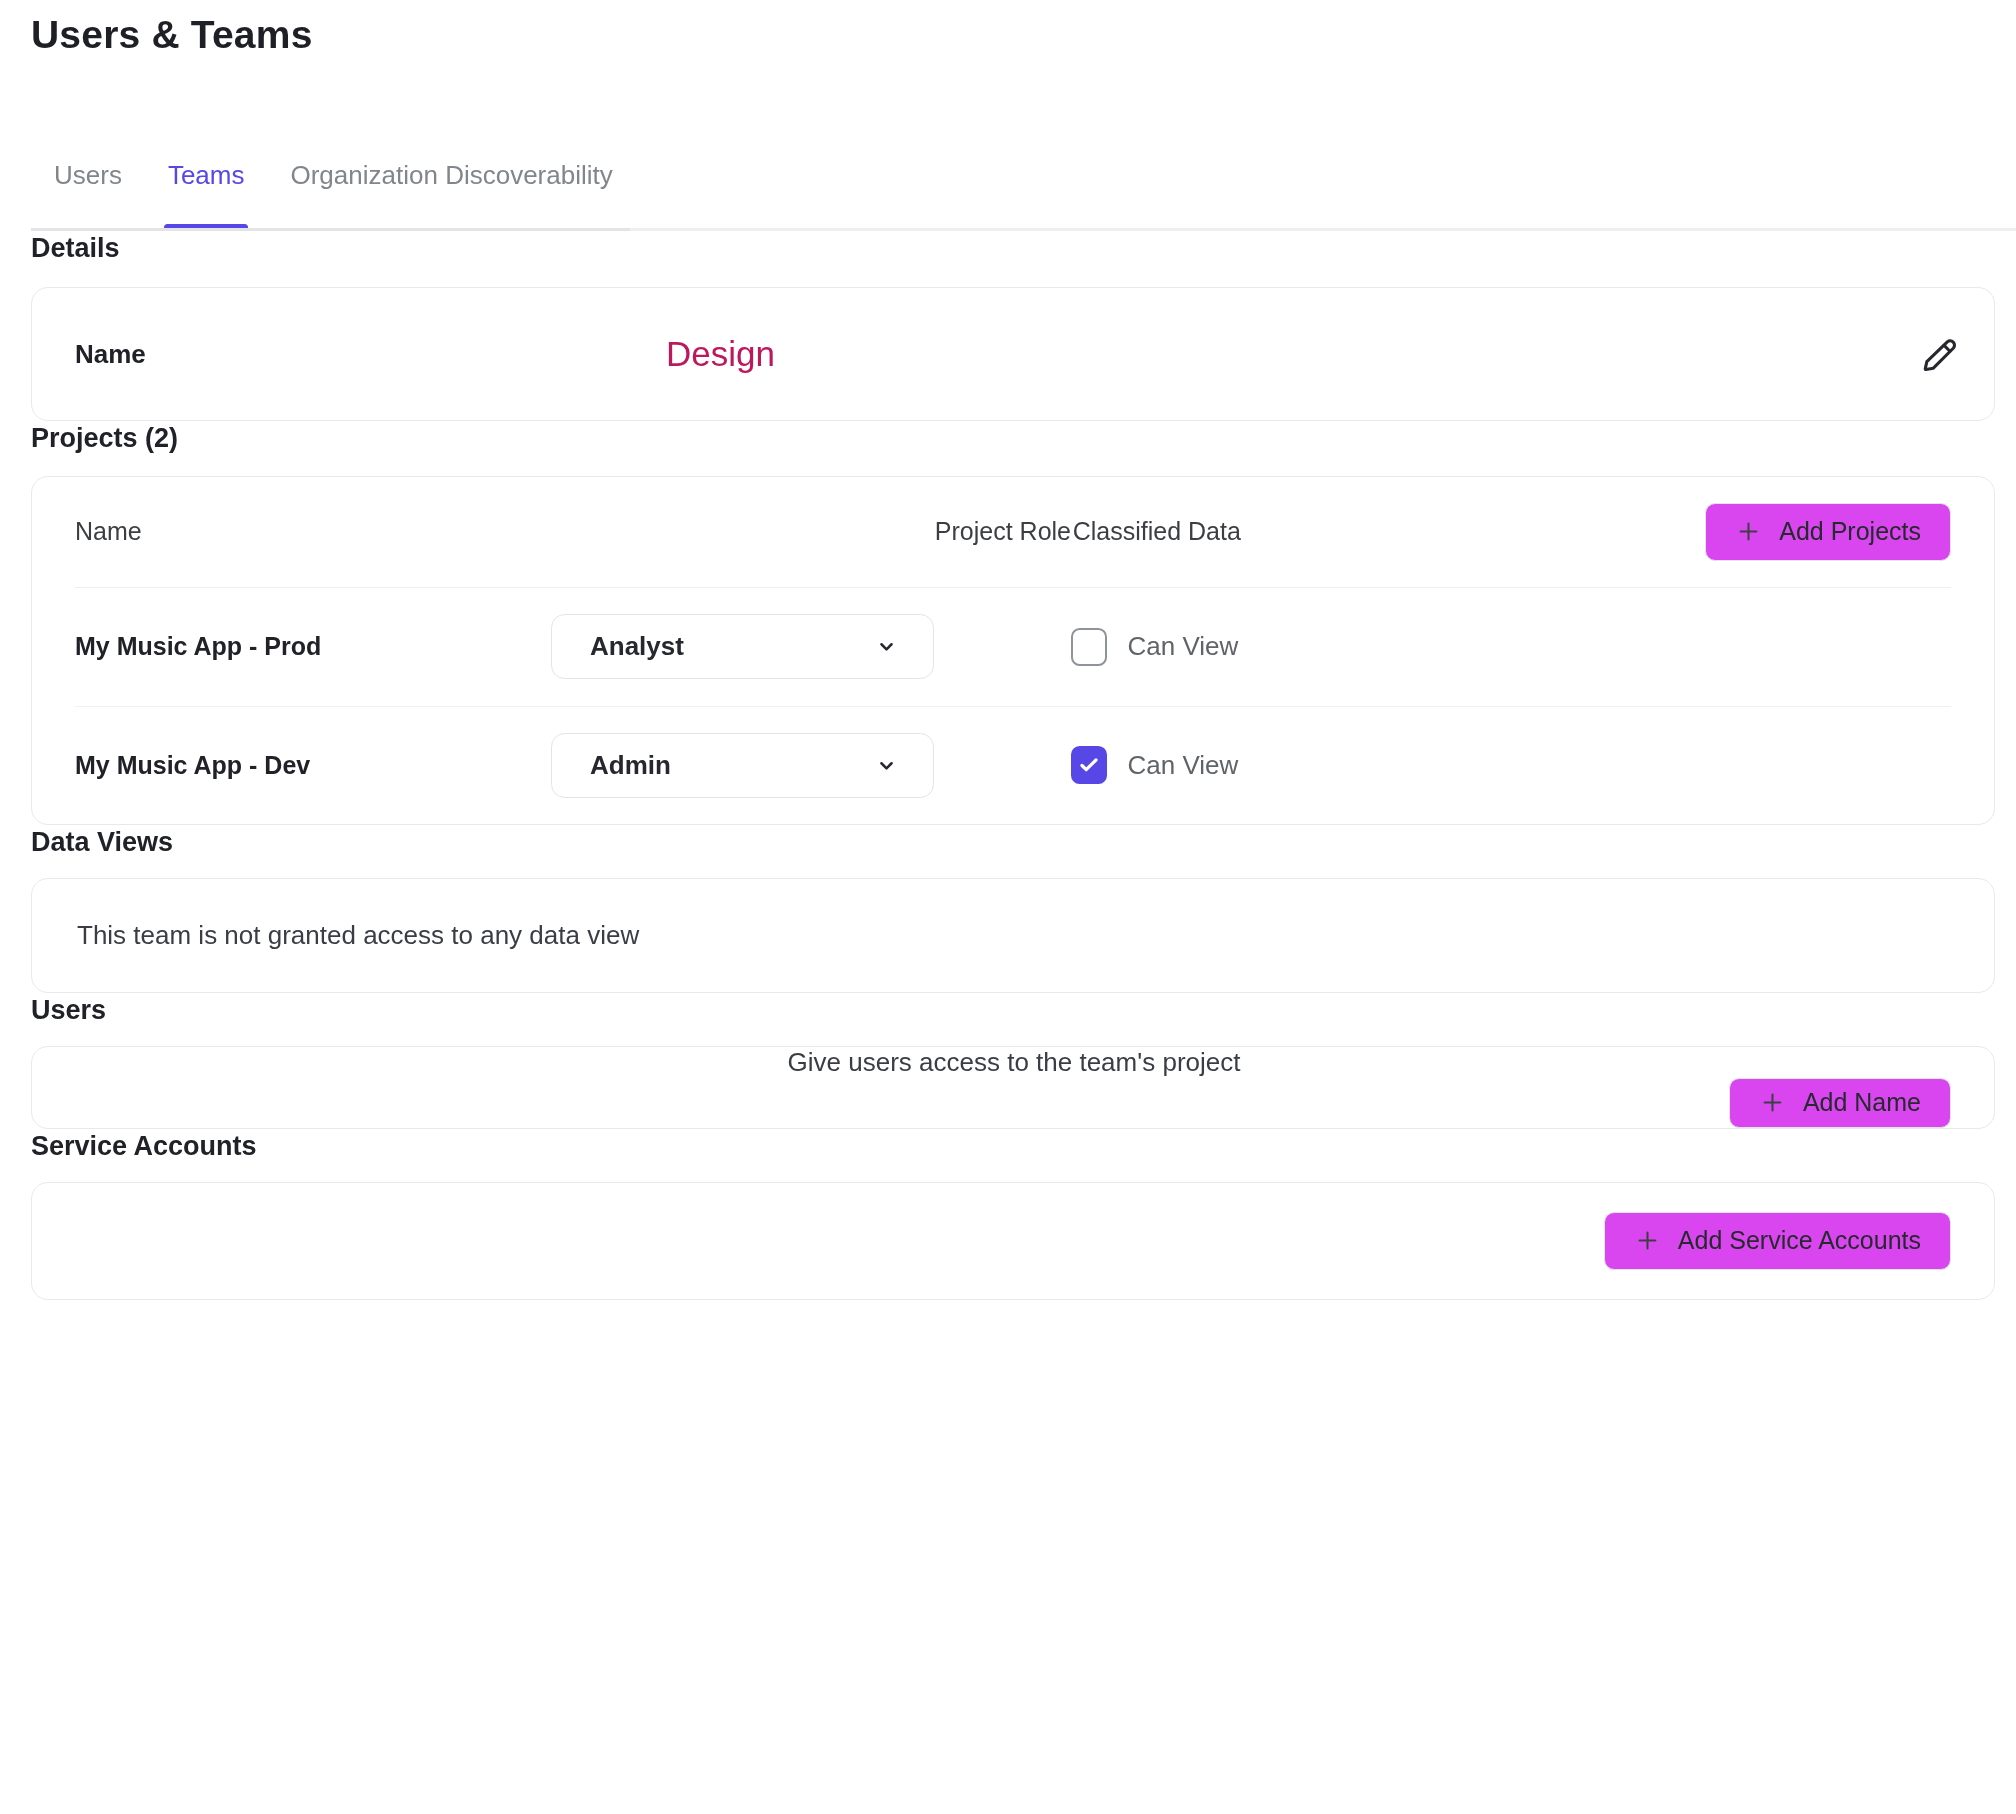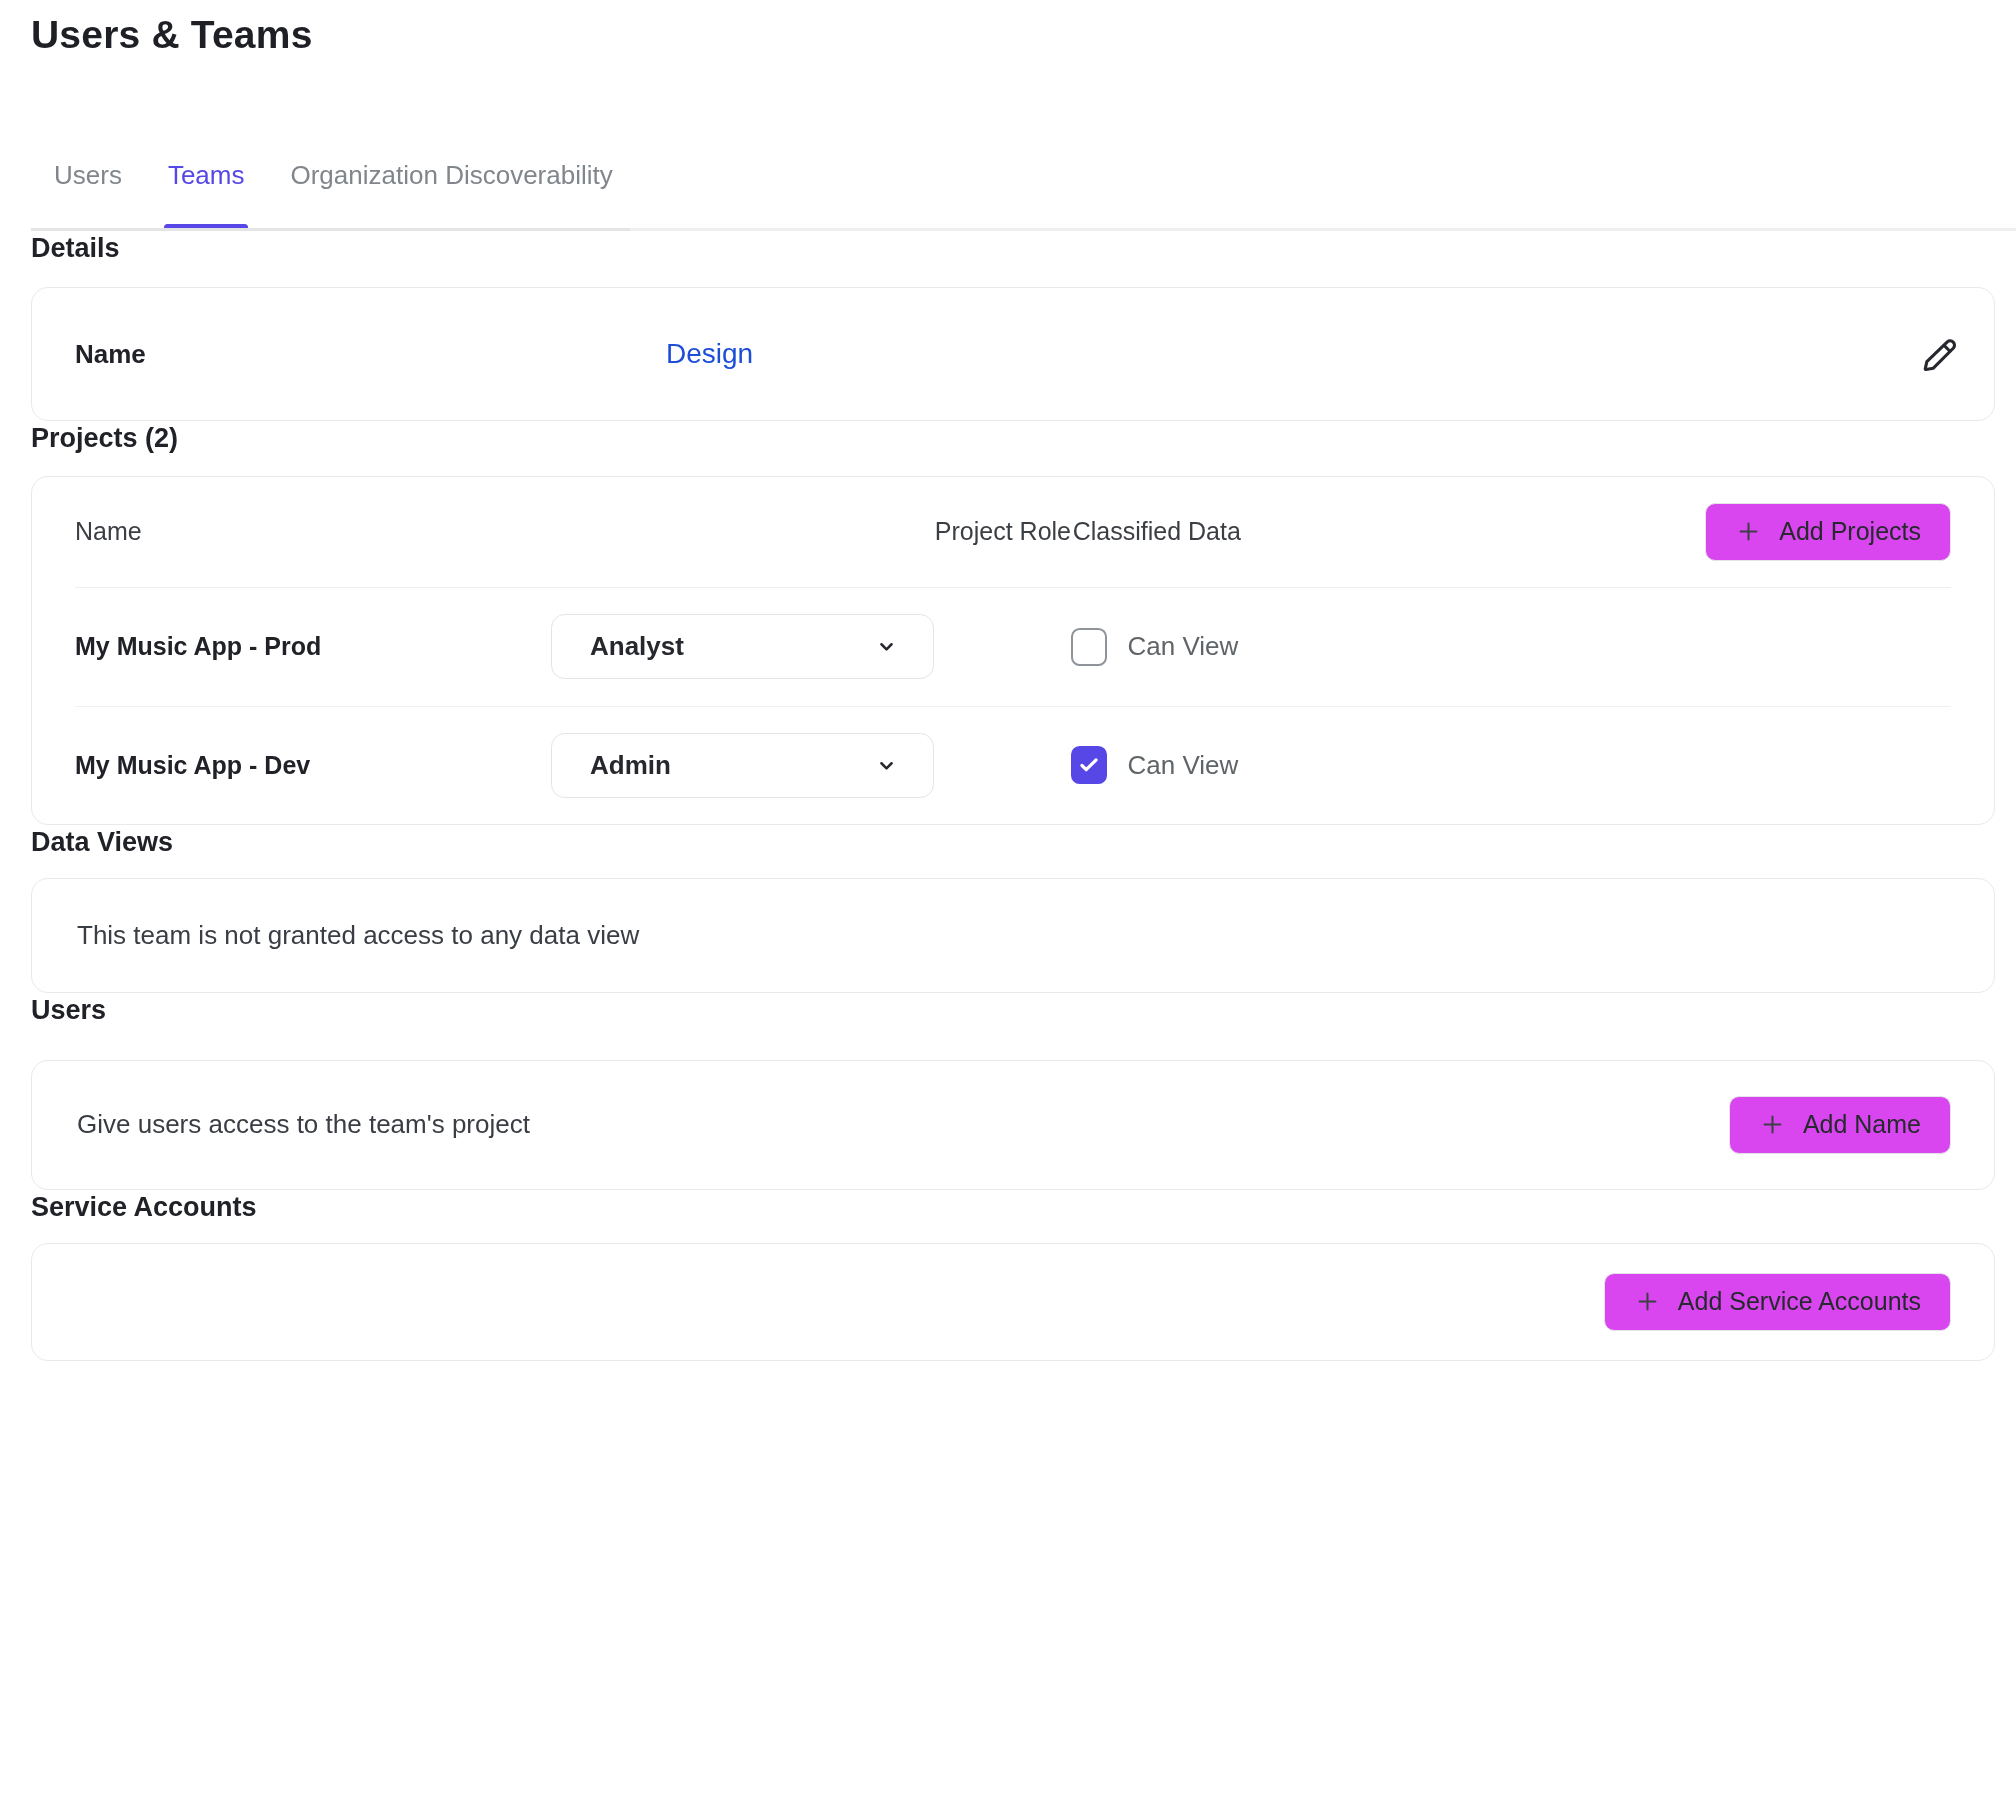--- a/index.html
+++ b/index.html
@@ -55,21 +55,21 @@
   .mt-projects{margin-top:55px;}
   .mt-dataviews{margin-top:74px;}
   .mt-users{margin-top:77px;}
   .mt-sa{margin-top:79px;}
 
   
   .card{border:1.7px solid #e8e9ea;border-radius:17px;background:#fff;}
 
   .details-card{margin-top:22px;height:134px;display:flex;align-items:center;padding:0 34px 0 43px;}
   .details-label{width:591px;font-size:26px;font-weight:700;color:#202227;}
-  .details-value{flex:1;font-size:28px;color:#1d4ed8;}
+  .details-value{flex:1;font-size:35px;color:#be185d;}
   .edit-btn svg{width:39px;height:39px;}
 
   
   .projects-card{margin-top:20.5px;padding:0 43px;}
   .p-grid{display:grid;grid-template-columns:476px 520px 1fr auto;align-items:center;}
   .p-head{height:111px;border-bottom:1.7px solid #eceeef;}
   .p-col{font-size:25px;color:#3b3e43;}
   .p-col.role{padding-left:19.7px;text-align:right;}
   .p-col.classified{padding-left:1.7px;}
   .p-row{height:118px;}
@@ -89,21 +89,21 @@
     display:flex;align-items:center;justify-content:center;cursor:pointer;flex:none;
   }
   .checkbox svg{display:none;width:24px;height:24px;}
   .checkbox.checked{background:var(--accent);border-color:var(--accent);}
   .checkbox.checked svg{display:block;}
   .check-label{font-size:26px;color:#5f6468;}
 
   
   .empty-card{display:flex;align-items:center;padding:0 43px 0 45px;}
   .dv-card{margin-top:19px;height:115px;}
-  .users-card{margin-top:33px;height:130px;}
+  .users-card{margin-top:19px;height:83px;flex-direction:column;}
   .sa-card{margin-top:19px;height:118px;}
   .empty-text{font-size:26px;color:#3a3e44;}
 
   .add-btn{
     margin-left:auto;display:inline-flex;align-items:center;gap:17px;
     height:58px;padding:0 29px;border:1.7px solid #e3e5e7;border-radius:10.3px;background:#d946ef;
     font-family:inherit;font-size:25px;font-weight:500;color:#26292d;cursor:pointer;white-space:nowrap;
   }
   .add-btn svg{width:27px;height:27px;color:#3c4043;}
   .p-head .add-btn{justify-self:end;}

